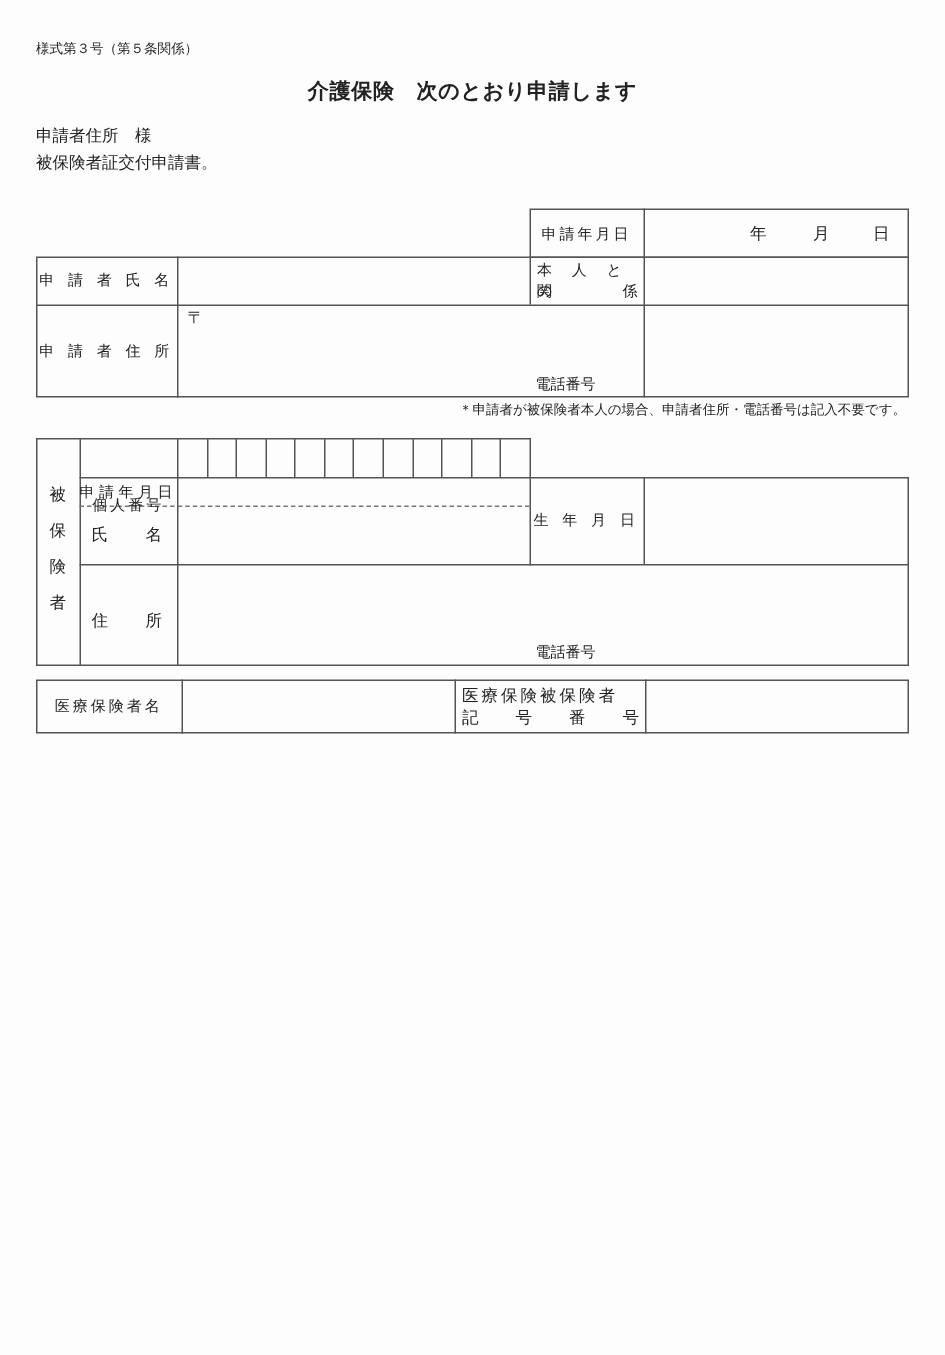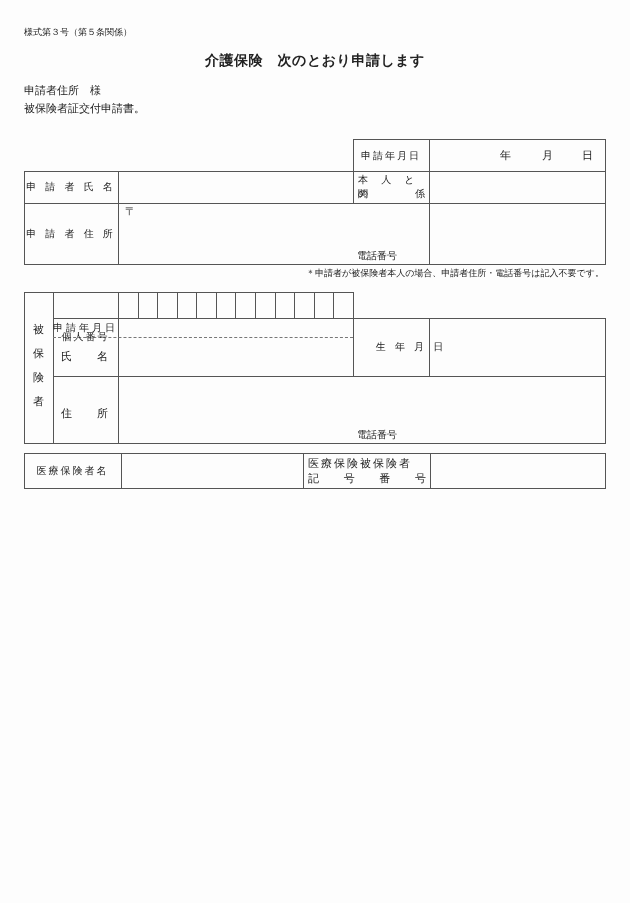--- a/index.html
+++ b/index.html
@@ -114,21 +114,21 @@
   <div class="lbl" style="left:53px; top:292px; width:65px; height:26px; letter-spacing:2px;margin-top:32px;">個人番号</div>
   <div class="lbl" style="left:53px; top:318px; width:65px; height:19px; letter-spacing:3px;">申請年月日</div>
   <input class="fill" style="left: 120px; top: 319px; width: 231px; height: 17px;" value="">
 
   <div class="cell" style="left:53px; top:337px; width:65px; height:39px; font-size:11px;">
     <span class="abs" style="left:8px; top:12px;">氏</span>
     <span class="abs" style="left:44px; top:12px;">名</span>
   </div>
   <input class="fill" style="left: 120px; top: 339px; width: 231px; height: 35px;" value="">
 
-  <div class="lbl" style="left:353px; top:318px; width:76px; height:58px; letter-spacing:3px;margin-left:20px;">生 年 月 日</div>
+  <div class="lbl" style="left:353px; top:318px; width:76px; height:58px; letter-spacing:3px;">生 年 月 日</div>
   <input class="fill" style="left: 431px; top: 320px; width: 172px; height: 54px;" value="">
 
   <div class="cell" style="left:53px; top:376px; width:65px; height:67px; font-size:11px;">
     <span class="abs" style="left:8px; top:30px;">住</span>
     <span class="abs" style="left:44px; top:30px;">所</span>
   </div>
   <input class="fill" style="left: 120px; top: 378px; width: 480px; height: 42px;" value="">
   <div class="abs" style="left:357px; top:428px; font-size:10px;">電話番号</div>
 </div>
 

